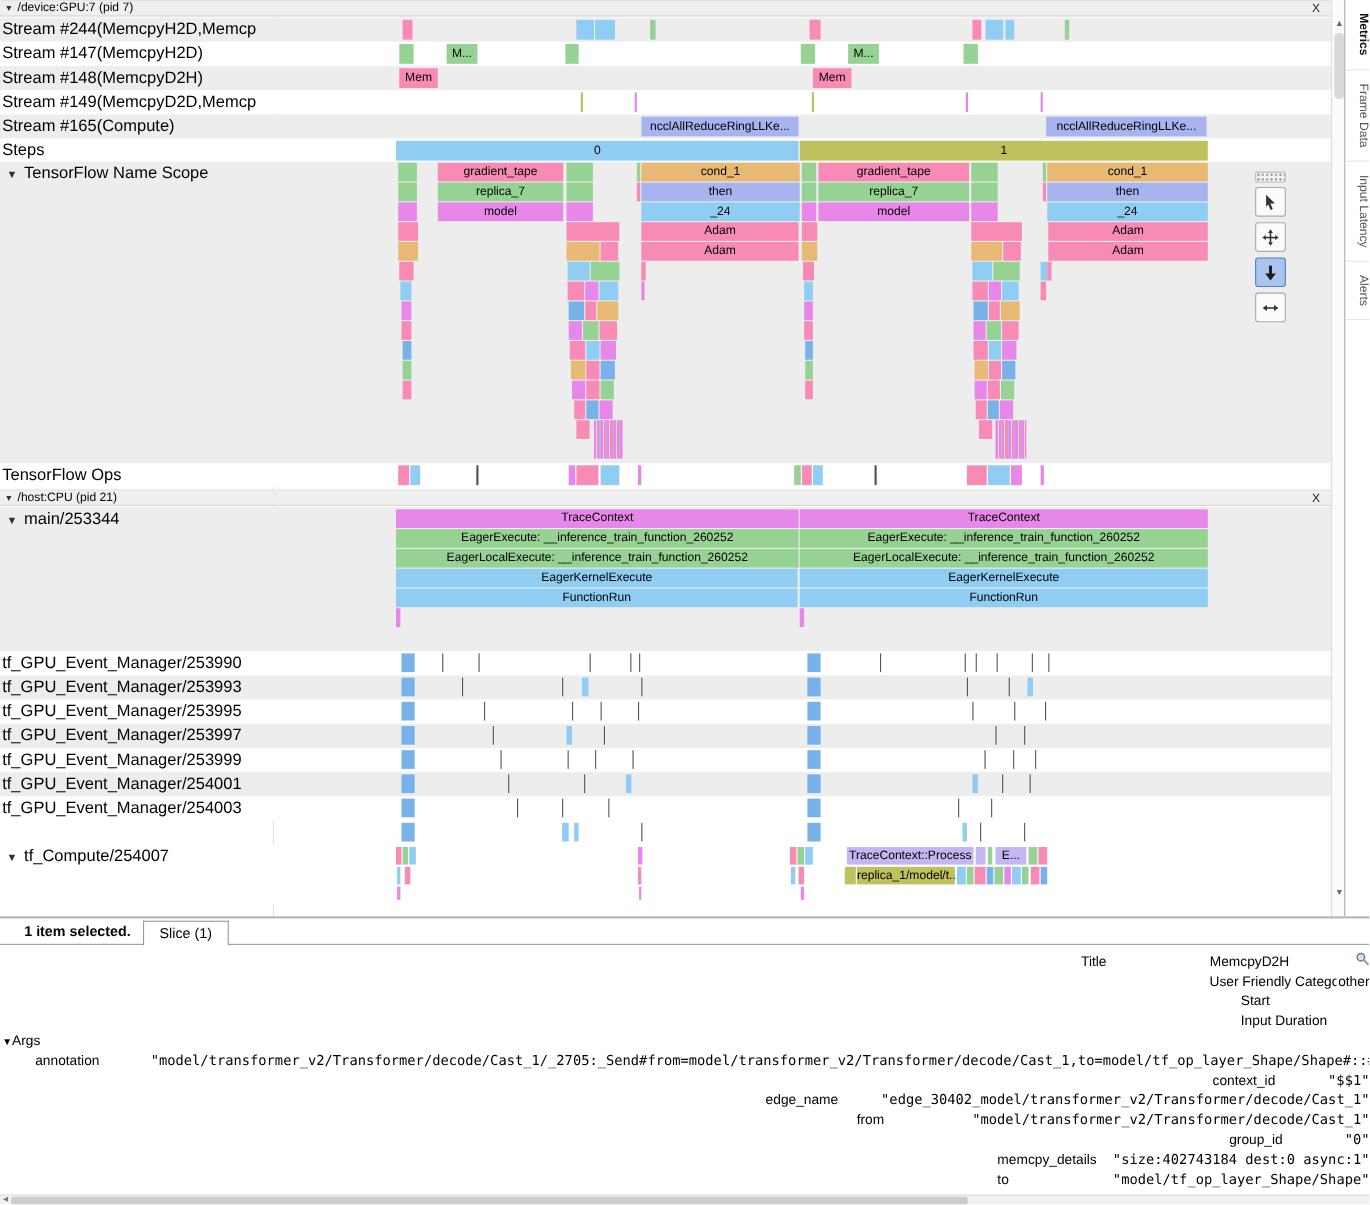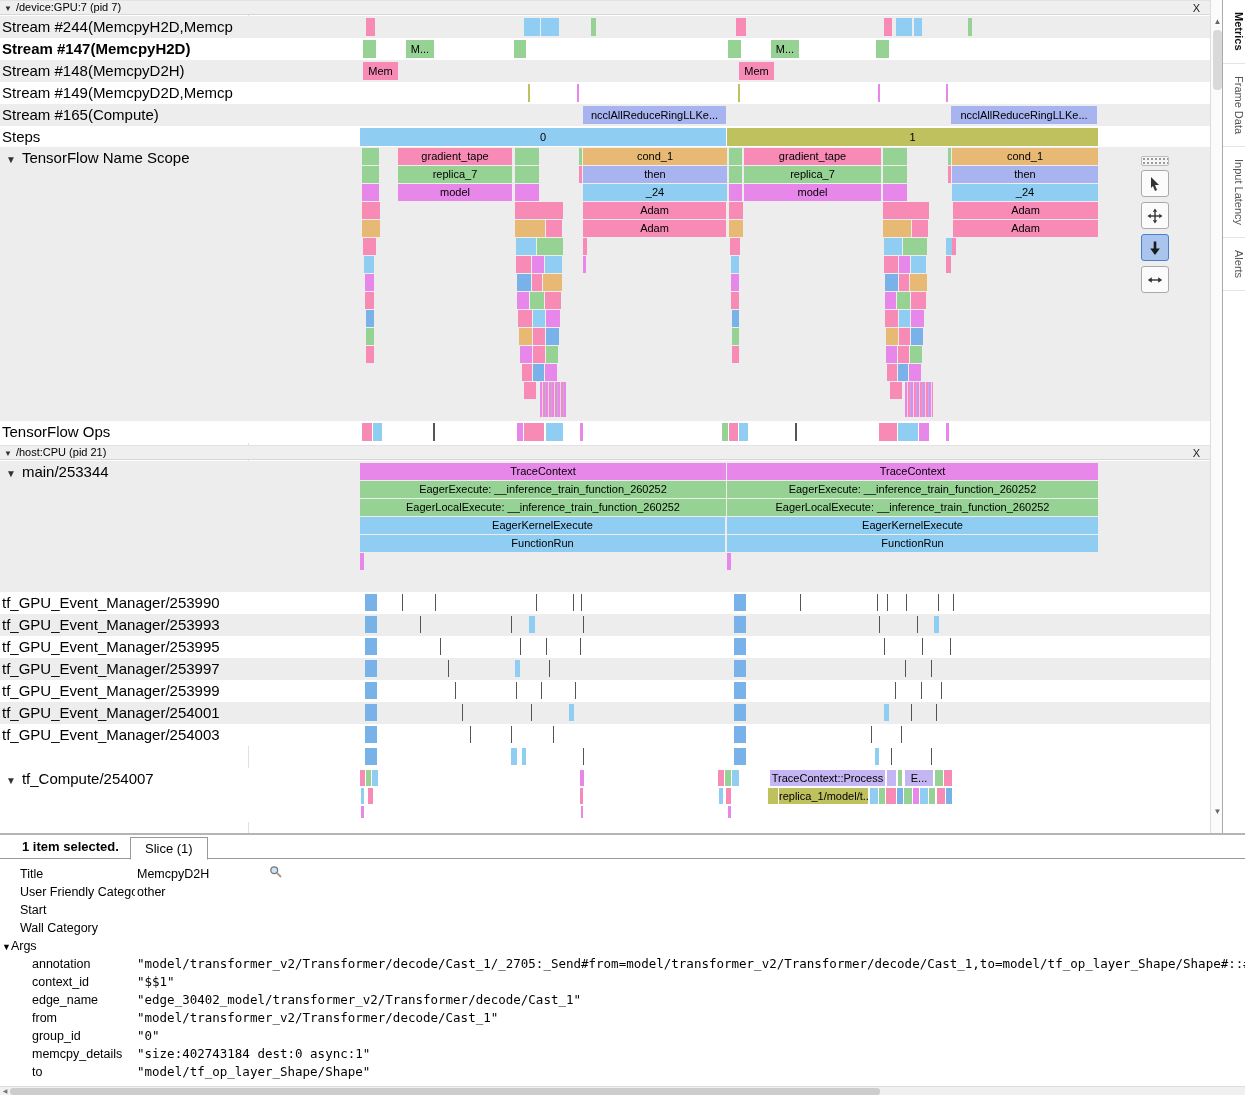--- a/index.html
+++ b/index.html
@@ -38,21 +38,21 @@
   
   #side-tabs { position:absolute; left:1222px; top:0; width:23px; height:833px; background:#fff; border-left:1px solid #aaa; }
   .side-tab { writing-mode:vertical-rl; font-size:11px; color:#555; padding:12px 0; margin:0 auto; display:block; text-align:center; width:100%; border-bottom:1px solid #e4e4e4; cursor:pointer; }
   .side-tab.active { color:#111; font-weight:bold; }
 
   
   #details { position:absolute; left:0; top:833px; width:1245px; height:262px; background:#fff; border-top:2px solid #b5b5b5; overflow:hidden; }
   #tabbar { position:relative; height:24px; border-bottom:1px solid #999; background:#fff; }
   #selected-text { position:absolute; left:22px; top:0; line-height:24px; font-size:13px; font-weight:bold; color:#000; }
   #slice-tab { position:absolute; left:130px; top:2px; height:23px; line-height:21px; padding:0 14px; font-size:13px; background:#fff; border:1px solid #999; border-bottom:1px solid #fff; cursor:pointer; }
-  .dt-row { display:flex; height:18px; line-height:18px; font-size:12.5px; white-space:nowrap; }
+  .dt-row { display:flex; height:18px; line-height:18px; font-size:12.5px; white-space:nowrap;justify-content:flex-end; }
   .dt-label { width:135px; padding-left:20px; color:#000; flex:none; overflow:hidden; }
   .dt-value { padding-left:2px; color:#000; overflow:hidden; }
   .dt-row.arg .dt-label { padding-left:32px; }
   .dt-value.mono { font-family:"DejaVu Sans Mono","Liberation Mono", monospace; font-size:12.5px; }
   #args-header { height:18px; line-height:18px; font-size:12.5px; padding-left:2px; }
   #args-header .tri { font-size:9px; }
   .mag { display:inline-block; vertical-align:middle; margin-left:60px; cursor:pointer; }
 
   
   #hscroll { position:absolute; left:0; bottom:0; width:1245px; height:9px; background:#f0f0f0; border-top:1px solid #ddd; }
@@ -62,21 +62,21 @@
 </head>
 <body>
 
 <div id="screen">
 
   <div id="trace">
     <div class="label-divider"></div>
   <div class="trow shade" style="top: 16px; height: 22px;">
         <div class="trow-label">Stream #244(MemcpyH2D,Memcp</div>
       </div>
-      <div class="trow" style="top: 38px; height: 22px; font-weight: bold;">
+      <div class="trow" style="top: 38px; height: 22px;">
         <div class="trow-label">Stream #147(MemcpyH2D)</div>
       </div>
       <div class="trow shade" style="top: 60px; height: 22px;">
         <div class="trow-label">Stream #148(MemcpyD2H)</div>
       </div>
       <div class="trow" style="top: 82px; height: 22px;">
         <div class="trow-label">Stream #149(MemcpyD2D,Memcp</div>
       </div>
       <div class="trow shade" style="top: 104px; height: 22px;">
         <div class="trow-label">Stream #165(Compute)</div>
@@ -448,21 +448,21 @@
         </div>
         <div class="dt-row">
           <div class="dt-label">User Friendly Category</div>
           <div class="dt-value">other</div>
         </div>
         <div class="dt-row">
           <div class="dt-label">Start</div>
           <div class="dt-value"></div>
         </div>
         <div class="dt-row">
-          <div class="dt-label">Wall Category</div>
+          <div class="dt-label">Input Duration</div>
           <div class="dt-value"></div>
         </div>
       </div>
     <div id="args-header"><span class="tri">▼</span><span>Args</span></div>
     <div id="args-rows">
         <div class="dt-row arg">
           <div class="dt-label">annotation</div>
           <div class="dt-value mono">"model/transformer_v2/Transformer/decode/Cast_1/_2705:_Send#from=model/transformer_v2/Transformer/decode/Cast_1,to=model/tf_op_layer_Shape/Shape#::#edg</div>
         </div>
         <div class="dt-row arg">

